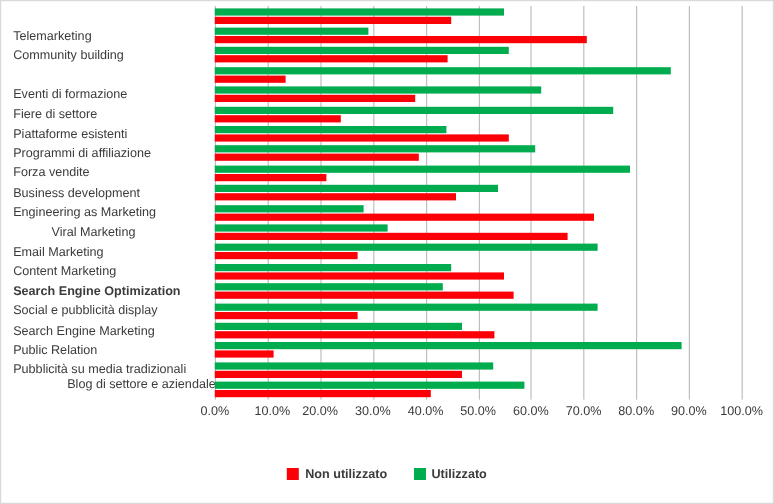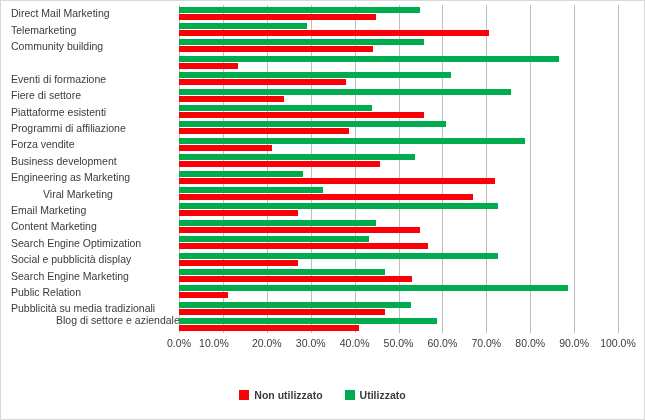--- a/index.html
+++ b/index.html
@@ -136,34 +136,33 @@
     font-weight: bold;
     white-space: nowrap;
   }
 </style>
 </head>
 <body>
 
 <div id="chart-root">
 
   <div id="ylabels">
-      <div class="ylabel" style="top: 2.2px;">Direct Mail Marketing</div>
       <div class="ylabel" style="top: 18.6px;">Telemarketing</div>
       <div class="ylabel" style="top: 35px;">Community building</div>
       <div class="ylabel" style="top: 67.8px;">Eventi di formazione</div>
       <div class="ylabel" style="top: 84.2px;">Fiere di settore</div>
       <div class="ylabel" style="top: 100.6px;">Piattaforme esistenti</div>
       <div class="ylabel" style="top: 117px;">Programmi di affiliazione</div>
       <div class="ylabel" style="top: 133.4px;">Forza vendite</div>
       <div class="ylabel" style="top: 149.8px;">Business development</div>
       <div class="ylabel" style="top: 166.2px;">Engineering as Marketing</div>
       <div class="ylabel" style="top: 182.6px; margin-left: 32px;">Viral Marketing</div>
       <div class="ylabel" style="top: 199px;">Email Marketing</div>
       <div class="ylabel" style="top: 215.4px;">Content Marketing</div>
-      <div class="ylabel" style="top: 231.8px;">Search Engine Optimization</div>
+      <div class="ylabel" style="top: 231.8px; font-weight: bold;">Search Engine Optimization</div>
       <div class="ylabel" style="top: 248.2px;">Social e pubblicità display</div>
       <div class="ylabel" style="top: 281px;">Public Relation</div>
       <div class="ylabel" style="top: 264.6px;">Search Engine Marketing</div>
       <div class="ylabel" style="top: 297.4px;">Pubblicità su media tradizionali</div>
       <div class="ylabel" style="top: 309px; margin-left: 45px;">Blog di settore e aziendale</div>
     </div>
 
   <div id="plot-area">
     <div id="gridlines">
         <div class="gridline axis0" style="left: 0px;"></div>
@@ -257,21 +256,21 @@
         </div>
         <div class="cat-row" style="top: 311.6px; height: 16.4px;">
           <div class="bar bar-green" title="Utilizzato: 58.8%" style="width: 258.132px; background: rgb(0, 172, 78);"></div>
           <div class="bar bar-red" title="Non utilizzato: 41%" style="width: 179.99px; background: rgb(251, 0, 7);"></div>
         </div>
       </div>
   </div>
 
   <div id="xlabels">
       <span class="xlabel" style="left: 0px;">0.0%</span>
-      <span class="xlabel" style="left: 35px; text-align: center;">10.0%</span>
+      <span class="xlabel" style="left: 48px; text-align: center;">10.0%</span>
       <span class="xlabel" style="left: 87.8px;">20.0%</span>
       <span class="xlabel" style="left: 131.7px;">30.0%</span>
       <span class="xlabel" style="left: 175.6px;">40.0%</span>
       <span class="xlabel" style="left: 219.5px; text-align: right;">50.0%</span>
       <span class="xlabel" style="left: 263.4px;">60.0%</span>
       <span class="xlabel" style="left: 307.3px;">70.0%</span>
       <span class="xlabel" style="left: 351.2px;">80.0%</span>
       <span class="xlabel" style="left: 395.1px;">90.0%</span>
       <span class="xlabel" style="left: 439px;">100.0%</span>
     </div>

